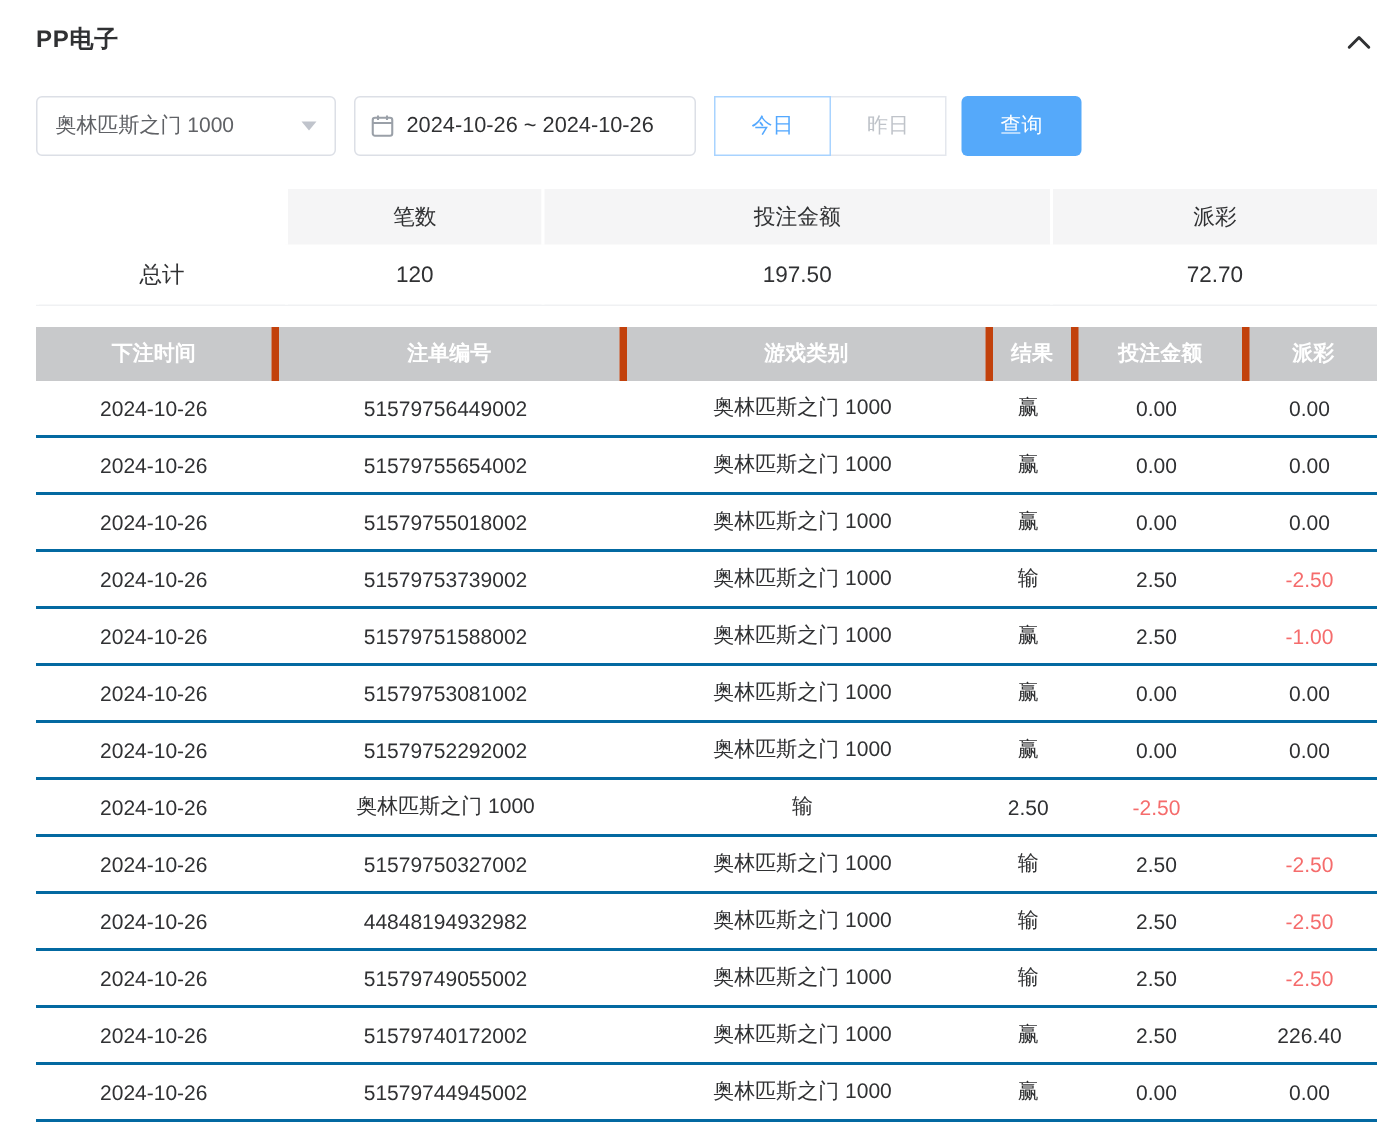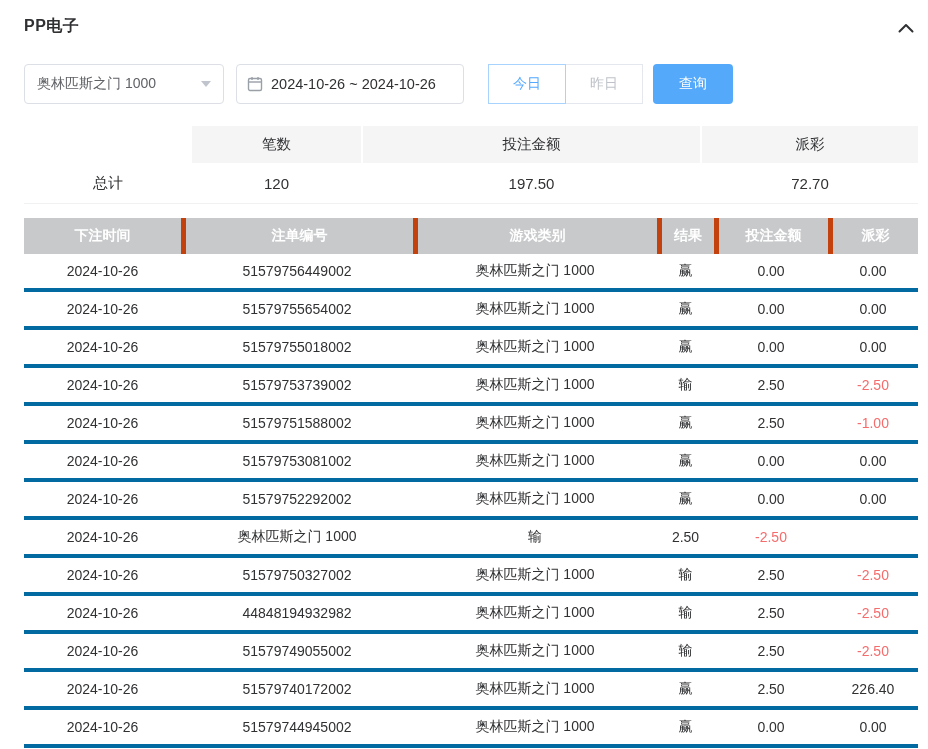--- a/index.html
+++ b/index.html
@@ -33,21 +33,21 @@
     display: flex; align-items: center; padding: 0 10px; margin-left: 12px; cursor: pointer; background: #fff;
   }
   .date-box .date-text { font-size: 14.5px; color: #303133; margin-left: 8px; white-space: nowrap; }
 
   .quick-group { display: flex; margin-left: 12px; }
   .quick-btn {
     width: 78px; height: 40px; background: #fff; border: 1px solid #e4e7ed;
     font-size: 14px; color: #bfc3c9; cursor: pointer; margin-left: -1px;
     font-family: inherit;
   }
-  .quick-btn:first-child { margin-left: 12px; }
+  .quick-btn:first-child { margin-left: 0; }
   .quick-btn.active { color: #53a8ff; border-color: #a8d3ff; position: relative; z-index: 1; }
 
   .search-btn {
     width: 80px; height: 40px; margin-left: 10px; background: #55a9fa; color: #ffffff;
     border: none; border-radius: 4px; font-size: 14px; cursor: pointer; font-family: inherit;
   }
 
   
   .summary { margin-top: 22px; width: 894px; }
   .summary .s-head { display: grid; grid-template-columns: 166px 171px 339px 1fr; height: 37px; }
@@ -63,21 +63,21 @@
   }
 
   
   .bet-table { margin-top: 14px; width: 894px; }
   .t-head { display: grid; grid-template-columns: 157px 232px 244px 57px 114px 1fr; height: 36px; }
   .t-head .h-cell {
     background: #c8c9cb; color: #ffffff; font-size: 14px; font-weight: bold;
     display: flex; align-items: center; justify-content: center; border-left: 5px solid #c2410c;
   }
   .t-head .h-cell:first-child { border-left: none; }
-  .trow { display: grid; grid-template-columns: 157px 232px 244px 57px 114px 1fr; height: 38px; border-bottom: 4px solid #0369a1; }
+  .trow { display: grid; grid-template-columns: 157px 232px 244px 57px 114px 1fr; height: 38px; border-bottom: 2px solid #0369a1; }
   .tcell { display: flex; align-items: center; justify-content: center; font-size: 14px; color: #303133; }
   .tcell.neg { color: #f56c6c; }
 
   svg { display: block; }
 </style>
 </head>
 <body>
 
 <div class="page">
 

